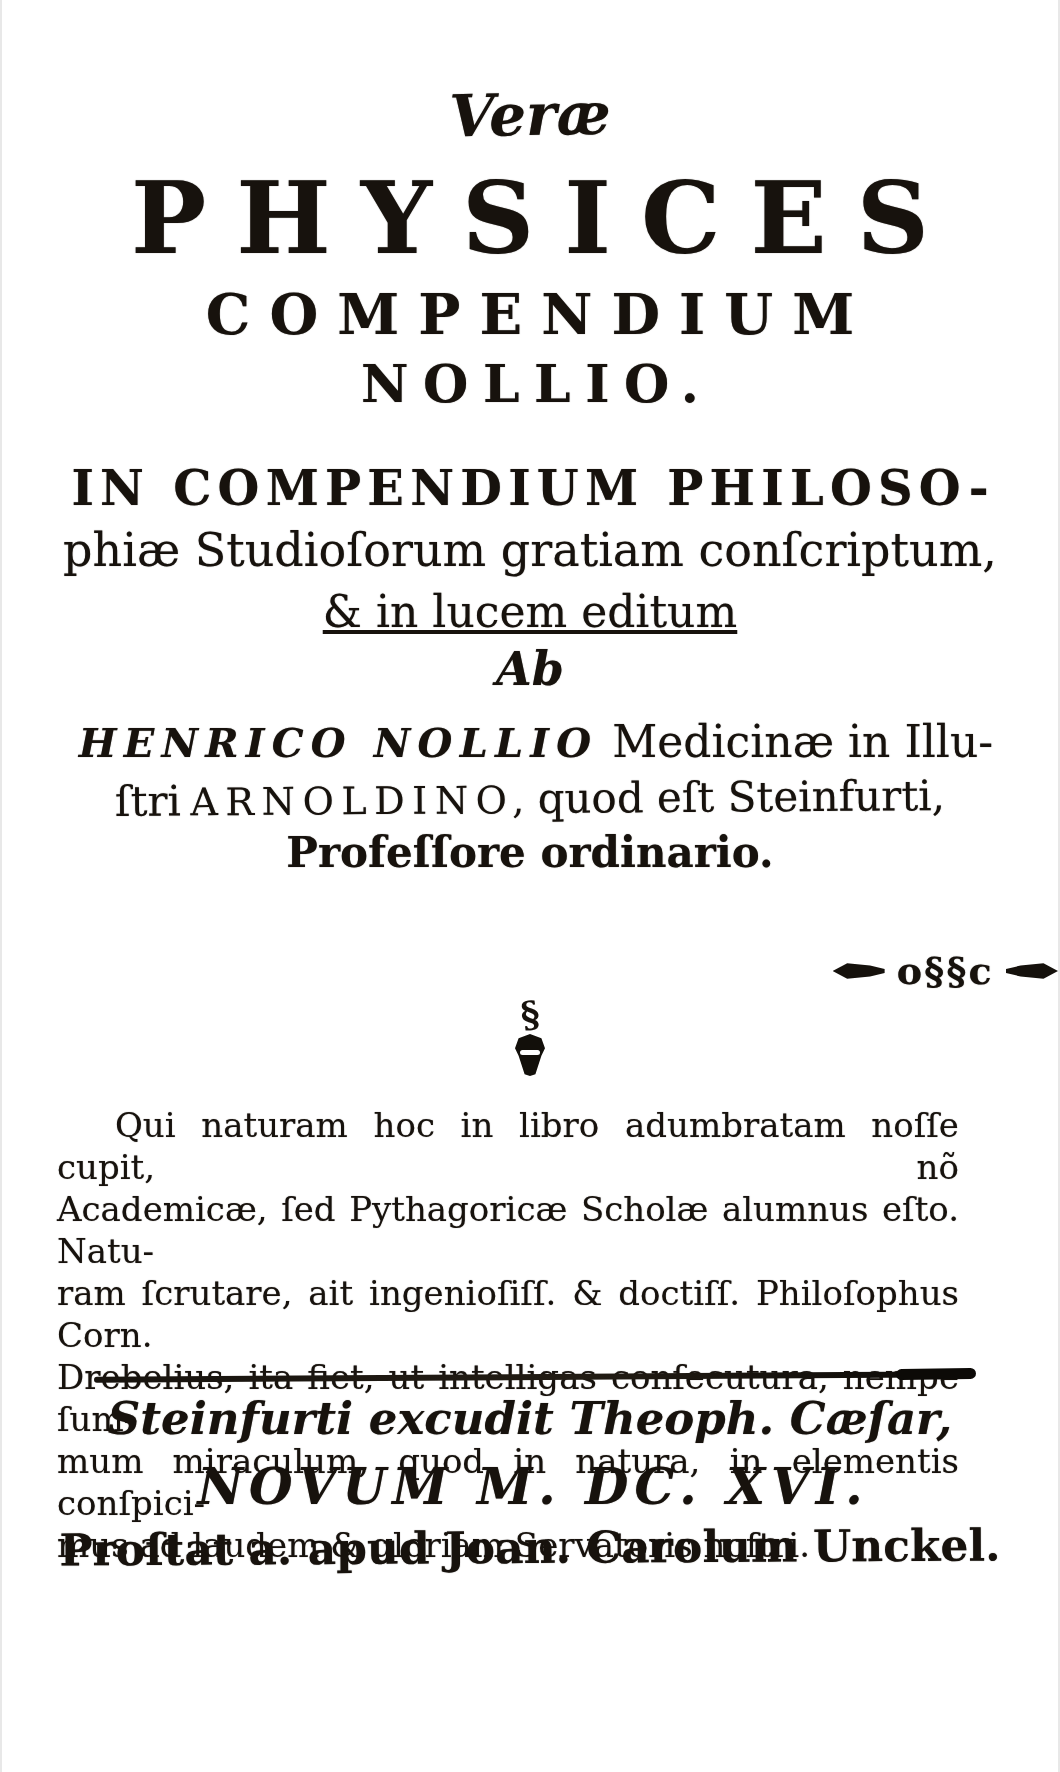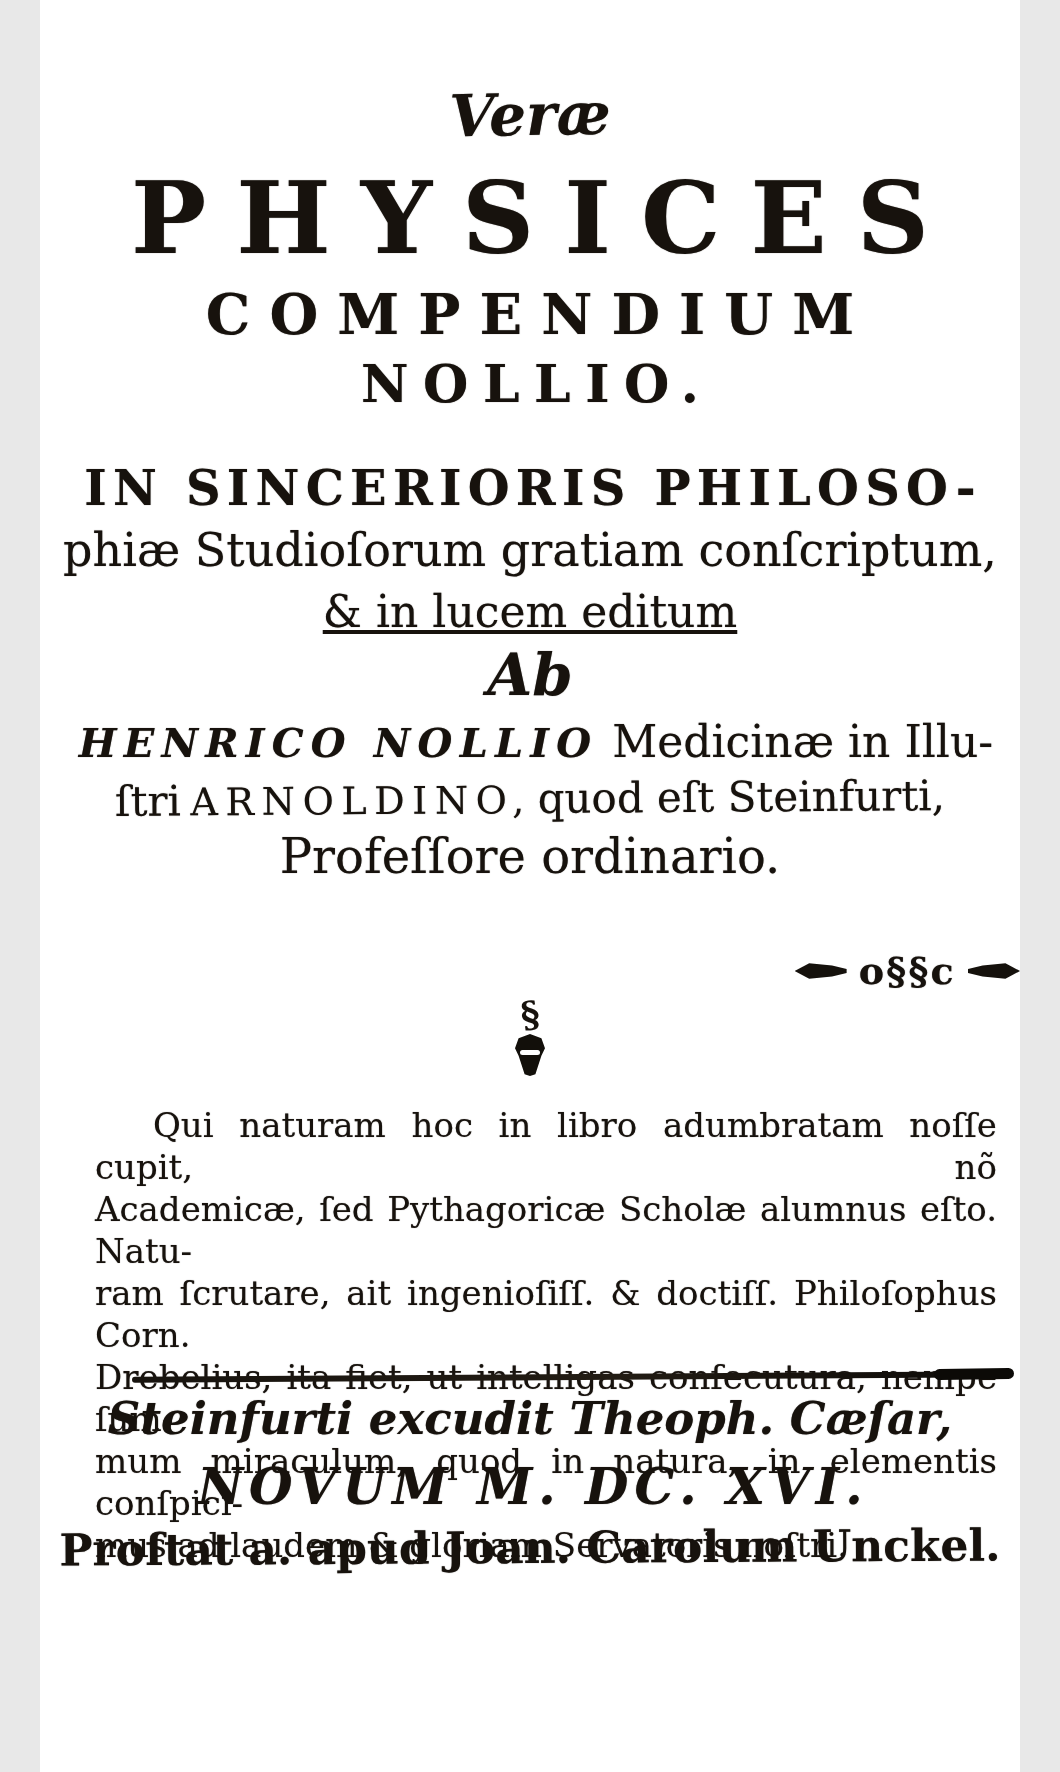--- a/index.html
+++ b/index.html
@@ -1,44 +1,44 @@
 <!DOCTYPE html>
 <html><head>
 <meta charset="utf-8">
 <style>
   html,body{margin:0;padding:0;background:#e8e8e8;}
   .page{
     position:relative;
-    width:980px;height:1772px;
+    width:1056px;height:1772px;
     margin:0 auto;
     background:#ffffff;
     color:#17120d;
     font-family:"DejaVu Serif","Liberation Serif",serif;
     overflow:hidden;
   }
   .line{
     position:absolute;left:0;right:0;
     text-align:center;
     line-height:1;
     white-space:nowrap;
     text-shadow:0 0 1px rgba(20,14,8,.55);
   }
   .half-title{top:86px;font-size:58px;font-style:italic;font-weight:700;transform:rotate(-1deg);}
   .title-main{top:168px;font-size:100px;font-weight:700;letter-spacing:.30em;padding-left:.30em;}
   .title-sub1{top:286px;font-size:56px;font-weight:700;letter-spacing:.34em;padding-left:.34em;}
   .title-sub2{top:358px;font-size:52px;font-weight:700;letter-spacing:.28em;padding-left:.28em;}
   .sub1{top:464px;font-size:48px;letter-spacing:.13em;padding-left:.13em;font-weight:600;}
   .sub2{top:527px;font-size:46px;}
   .sub3{top:590px;font-size:44px;text-decoration:underline;}
-  .byline{top:646px;font-size:58px;font-style:italic;font-weight:700;}
+  .byline{top:646px;font-size:46px;font-style:italic;font-weight:700;}
   .author1{top:720px;font-size:44px;padding-left:12px;}
   .author1 .caps{font-style:italic;font-weight:700;font-size:40px;letter-spacing:.18em;margin-right:.35em;}
   .author2{top:778px;font-size:42px;transform:rotate(-.4deg);}
   .author2 .caps{font-size:38px;letter-spacing:.2em;margin:0 .15em 0 .25em;}
-  .author3{top:832px;font-size:48px;font-weight:400;}
+  .author3{top:832px;font-size:42px;font-weight:700;}
 
   .ornament-row{
     position:absolute;top:952px;left:0;right:0;
     display:flex;align-items:center;justify-content:flex-end;gap:12px;
   }
   .leaf{display:inline-block;width:52px;height:17px;background:#15110c;}
   .leaf-left{clip-path:polygon(0 50%,28% 4%,72% 18%,100% 38%,100% 62%,72% 82%,28% 96%);}
   .leaf-right{clip-path:polygon(100% 50%,72% 4%,28% 18%,0 38%,0 62%,28% 82%,72% 96%);}
   .orn-glyphs{font-size:38px;font-weight:700;letter-spacing:.06em;line-height:1;text-shadow:0 0 1px rgba(20,14,8,.6);}
   .orn-tail{position:absolute;top:996px;left:0;right:0;text-align:center;font-size:36px;font-weight:700;line-height:1;transform:rotate(-8deg);}
@@ -82,21 +82,21 @@
 <body>
 
 <div class="page">
 
   <div class="line half-title">Veræ</div>
 
   <div class="line title-main">PHYSICES</div>
   <div class="line title-sub1">COMPENDIUM</div>
   <div class="line title-sub2">NOLLIO.</div>
 
-  <div class="line sub1">IN SINCERIORIS PHILOSO-</div>
+  <div class="line sub1">IN COMPENDIUM PHILOSO-</div>
   <div class="line sub2">phiæ Studioſorum gratiam conſcriptum,</div>
   <div class="line sub3">&amp; in lucem editum</div>
 
   <div class="line byline">Ab</div>
 
   <div class="line author1">
     <span class="caps">HENRICO NOLLIO</span><span>Medicinæ in Illu-</span>
   </div>
   <div class="line author2">
     <span>ſtri</span><span class="caps">ARNOLDINO,</span><span>quod eſt Steinfurti,</span>

